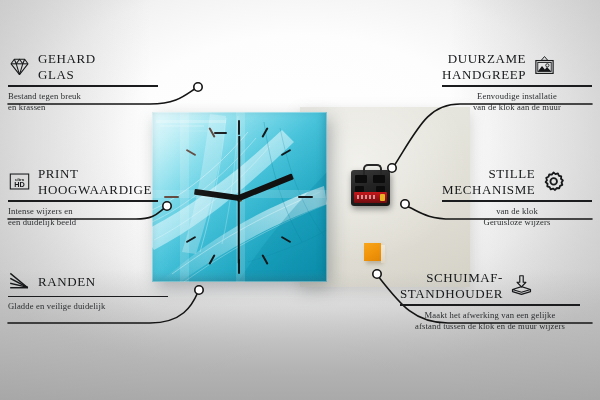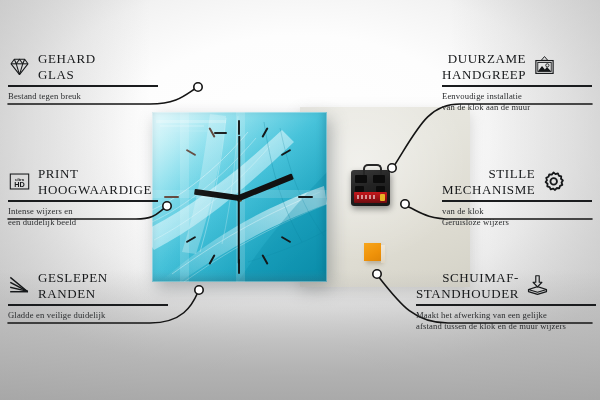--- a/index.html
+++ b/index.html
@@ -114,21 +114,21 @@
     font-family:"Liberation Serif", serif;
     font-weight:400;font-size:13px;letter-spacing:.6px;color:#16181a;
     line-height:1.20;text-transform:uppercase;
   }
   .c-right .titles{text-align:right;}
   .rule{height:1.4px;background:#1a1c1e;margin-top:3px;}
   .desc{
     font-family:"Liberation Serif", serif;
     font-size:8.6px;color:#2a2c2e;line-height:1.32;margin-top:4px;letter-spacing:.15px;
   }
-  .c-right .desc{text-align:left;}
+  .c-right .desc{text-align:center;}
   .ico{width:23px;height:23px;flex:0 0 auto;display:block;}
 
   svg.lines{position:absolute;left:0;top:0;width:600px;height:400px;pointer-events:none;}
 </style>
 </head>
 <body>
 
 <div id="stage">
 
   <div class="corner-shade-l"></div>
@@ -284,20 +284,21 @@
         </g>
       </svg>
       <div class="titles">
         <div>GEHARD</div>
         <div>GLAS</div>
       </div>
     </div>
     <div class="rule"></div>
     <div class="desc">
       <div>Bestand tegen breuk</div>
+      <div>en krassen</div>
     </div>
   </div>
 
   <div class="callout c-left" style="left:8px;top:166px;width:150px;">
     <div class="title-row">
       <svg class="ico" viewBox="0 0 24 24">
         <rect x="2.4" y="4.2" width="19.2" height="15.6" fill="none" stroke="#16181a" stroke-width="1.1"></rect>
         <text x="12" y="11.2" font-family="Liberation Sans, sans-serif" font-size="4.4" font-weight="700" text-anchor="middle" fill="#16181a">ultra</text>
         <text x="12" y="17.6" font-family="Liberation Sans, sans-serif" font-size="7.6" font-weight="700" text-anchor="middle" fill="#16181a">HD</text>
       </svg>
@@ -317,21 +318,20 @@
     <div class="title-row">
       <svg class="ico" viewBox="0 0 24 24">
         <g stroke="#16181a" stroke-width="1.5" stroke-linecap="square">
           <path d="M3 4 L20 18"></path>
           <path d="M3 9 L20 18"></path>
           <path d="M3 14 L20 18"></path>
           <path d="M3 18.5 L20 18.5"></path>
         </g>
       </svg>
       <div class="titles">
-        <div>GESLEPEN</div>
         <div>RANDEN</div>
       </div>
     </div>
     <div class="rule"></div>
     <div class="desc">
       <div>Gladde en veilige duidelijk</div>
       <div></div>
     </div>
   </div>
 
@@ -372,21 +372,21 @@
         </g>
       </svg>
     </div>
     <div class="rule"></div>
     <div class="desc">
       <div>van de klok</div>
       <div>Geruisloze wijzers</div>
     </div>
   </div>
 
-  <div class="callout c-right" style="left:416px;top:270px;width:180px;">
+  <div class="callout c-right" style="left:400px;top:270px;width:180px;">
     <div class="title-row">
       <div class="titles">
         <div>SCHUIMAF-</div>
         <div>STANDHOUDER</div>
       </div>
       <svg class="ico" viewBox="0 0 24 24">
         <path d="M10.2 1.8 H13.8 V8.6 H16.6 L12 13.4 L7.4 8.6 H10.2 Z" fill="none" stroke="#16181a" stroke-width="1.2" stroke-linejoin="round"></path>
         <path d="M12 13.2 L21.4 16.1 L12 19 L2.6 16.1 Z" fill="none" stroke="#16181a" stroke-width="1.2" stroke-linejoin="round"></path>
         <path d="M2.6 16.1 V18.4 L12 21.3 L21.4 18.4 V16.1" fill="none" stroke="#16181a" stroke-width="1.2" stroke-linejoin="round"></path>
       </svg>

